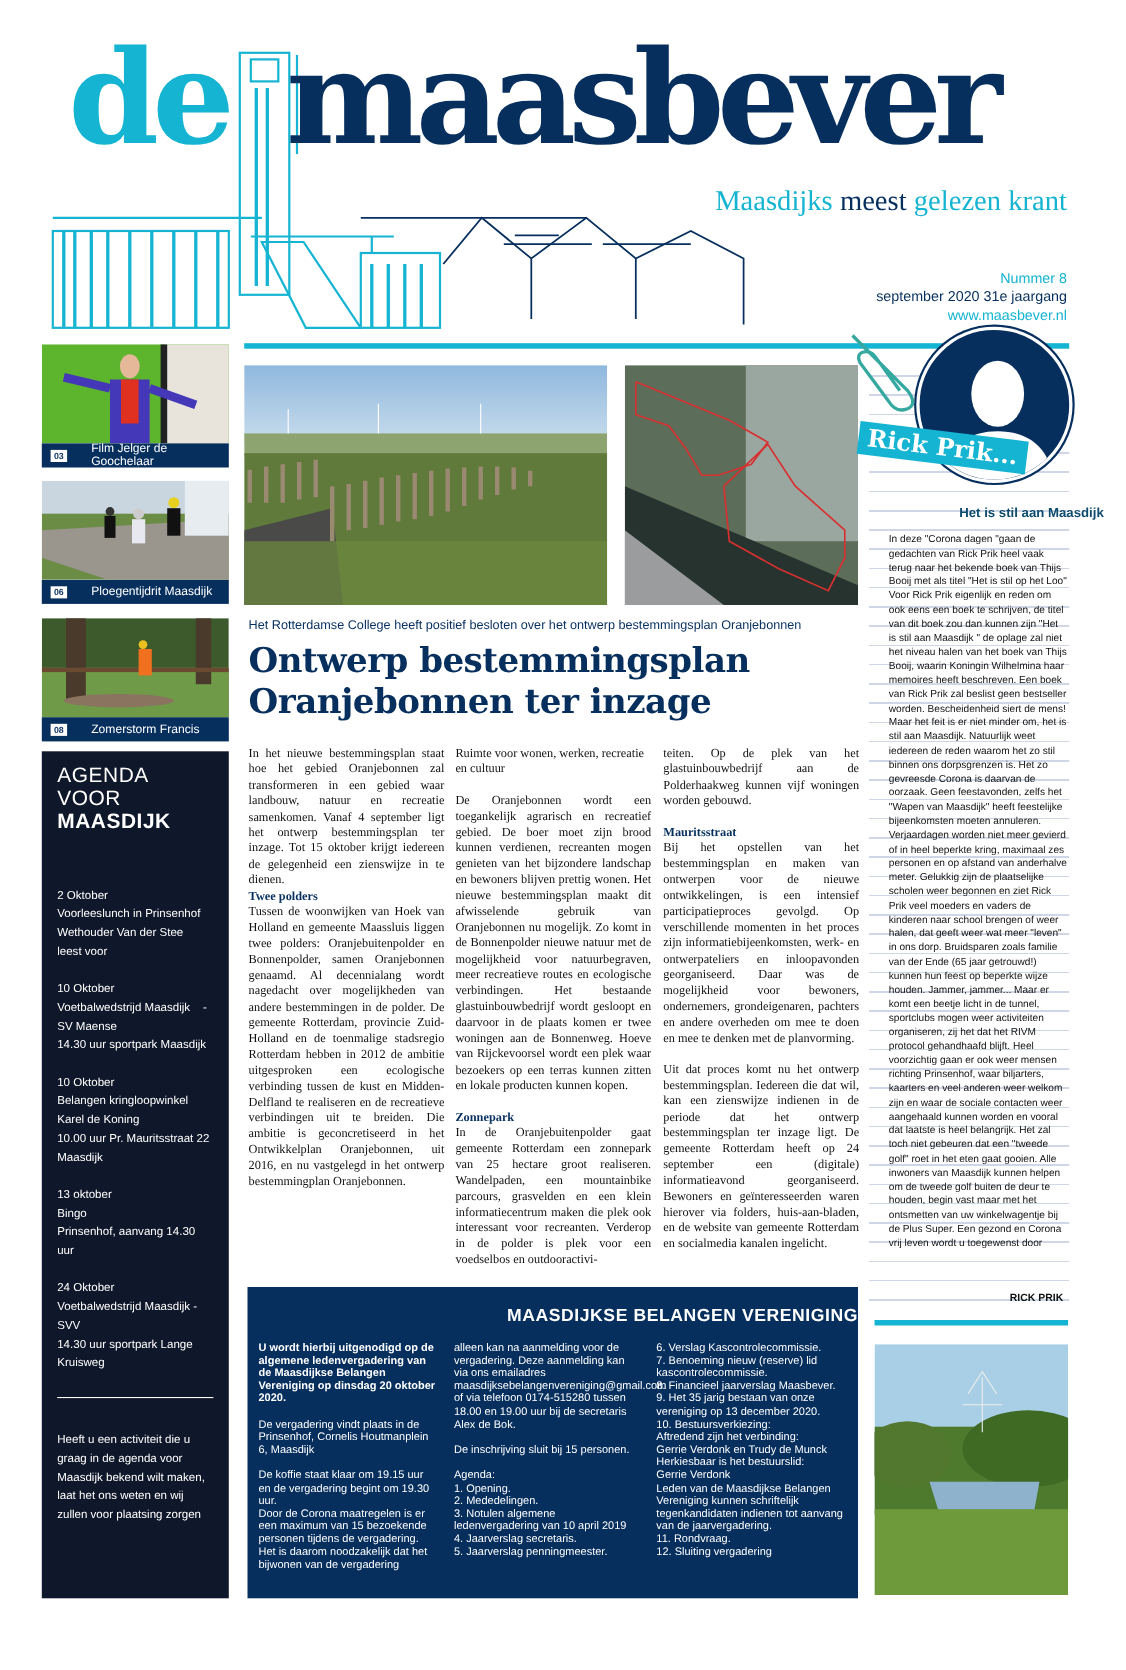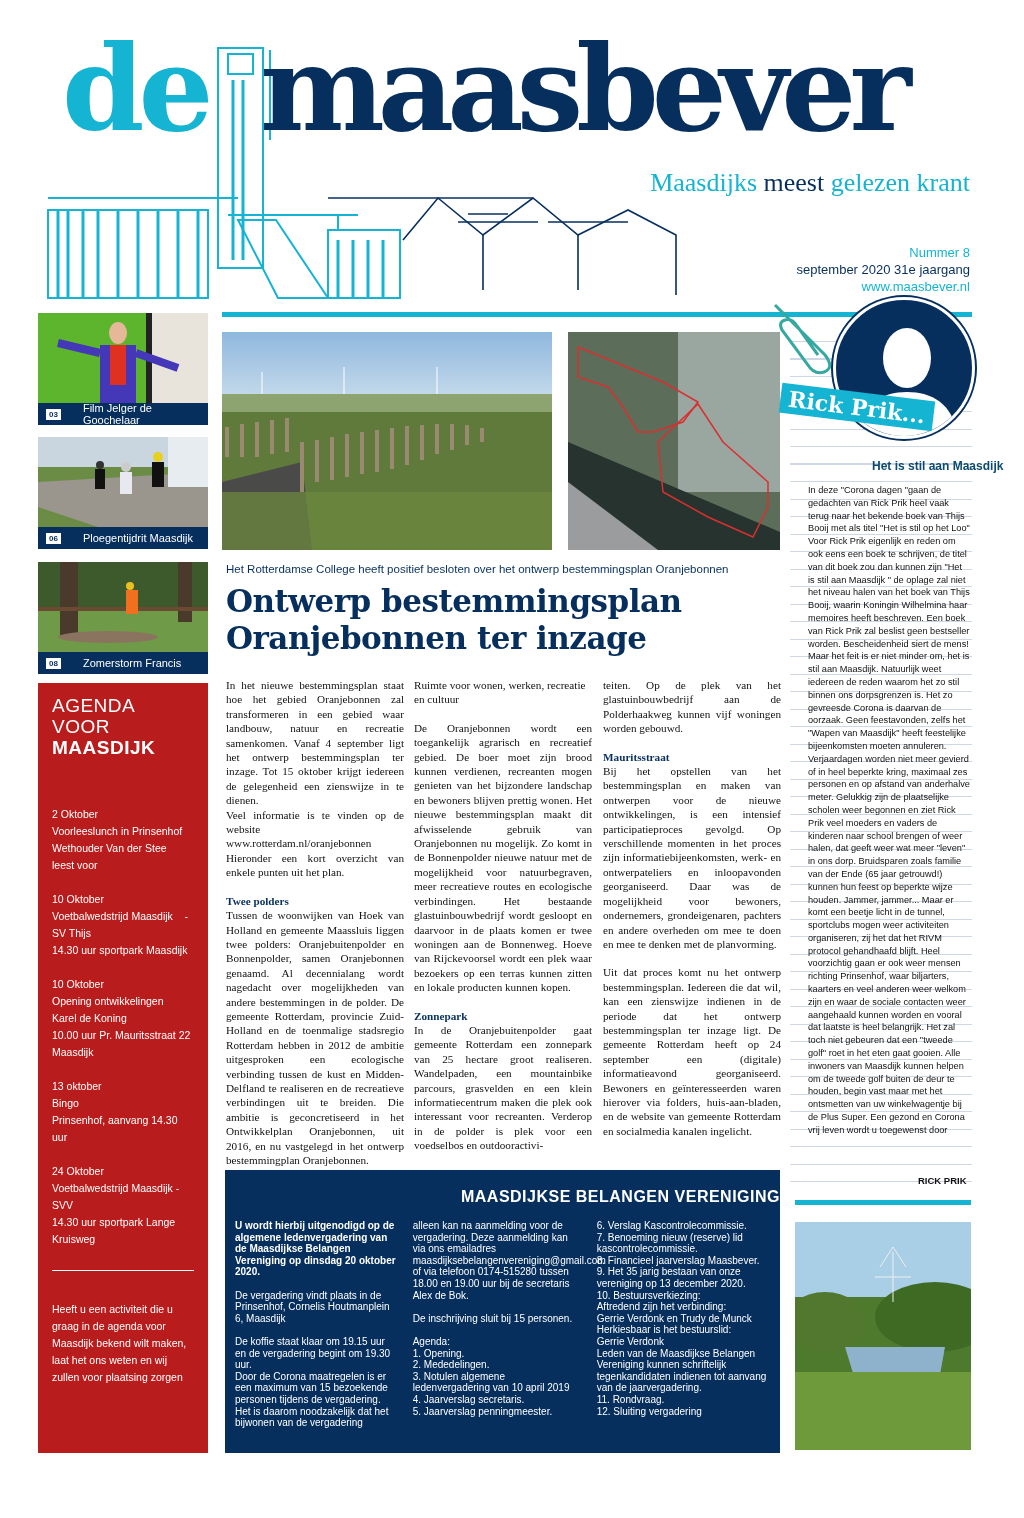--- a/index.html
+++ b/index.html
@@ -17,21 +17,21 @@
   .issue .url { color: #14b4d2; }
   .skyline { left: 38px; top: 40px; width: 640px; height: 260px; }
 
   
   .thumb { left: 38px; width: 170px; }
   .thumb .img { width: 170px; height: 90px; }
   .thumb .cap { background: #062f5e; color: #fff; font-size: 11px; height: 22px; display: flex; align-items: center; padding-left: 8px; gap: 22px; }
   .thumb .pg { background: #fff; color: #062f5e; font-size: 8px; font-weight: bold; padding: 1px 3px; }
 
   
-  .agenda { left: 38px; top: 683px; width: 170px; height: 770px; background: #b91c1c; color: #fff; padding: 12px 14px; }
+  .agenda { left: 38px; top: 683px; width: 170px; height: 770px; background: #0f172a; color: #fff; padding: 12px 14px; }
   .agenda h2 { font-size: 19px; font-weight: normal; line-height: 21px; letter-spacing: 0.5px; }
   .agenda h2 b { font-weight: bold; }
   .agenda .events { margin-top: 48px; font-size: 10.5px; line-height: 17px; }
   .agenda .event { margin-bottom: 17px; }
   .agenda hr { border: none; border-top: 1.5px solid #fff; margin: 22px 0 30px; }
   .agenda .note { font-size: 10.5px; line-height: 17px; }
 
   
   .cyanbar { left: 222px; top: 312px; width: 750px; height: 5px; background: #14b4d2; }
   .photo1 { left: 222px; top: 332px; width: 330px; height: 218px; }
@@ -187,26 +187,26 @@
   <div class="events">
     <div class="event">
       <div>2 Oktober</div>
         <div>Voorleeslunch in Prinsenhof</div>
         <div>Wethouder Van der Stee</div>
         <div>leest voor</div>
     </div>
     <div class="event">
       <div>10 Oktober</div>
         <div style="white-space:pre">Voetbalwedstrijd Maasdijk    -</div>
-        <div>SV Thijs</div>
+        <div>SV Maense</div>
         <div>14.30 uur sportpark Maasdijk</div>
     </div>
     <div class="event">
       <div>10 Oktober</div>
-        <div>Opening ontwikkelingen</div>
+        <div>Belangen kringloopwinkel</div>
         <div>Karel de Koning</div>
         <div>10.00 uur Pr. Mauritsstraat 22</div>
         <div>Maasdijk</div>
     </div>
     <div class="event">
       <div>13 oktober</div>
         <div>Bingo</div>
         <div>Prinsenhof, aanvang 14.30 uur</div>
     </div>
     <div class="event">
@@ -274,21 +274,20 @@
 </div>
 
 <div class="abs kicker">Het Rotterdamse College heeft positief besloten over het ontwerp bestemmingsplan Oranjebonnen</div>
 <div class="abs headline">
   <div>Ontwerp bestemmingsplan</div>
   <div>Oranjebonnen ter inzage</div>
 </div>
 
 <div class="abs col" style="left:226px">
   <p class="tight">In het nieuwe bestemmingsplan staat hoe het gebied Oranjebonnen zal transformeren in een gebied waar landbouw, natuur en recreatie samenkomen. Vanaf 4 september ligt het ontwerp bestemmingsplan ter inzage. Tot 15 oktober krijgt iedereen de gelegenheid een zienswijze in te dienen.</p>
-  <p>Veel informatie is te vinden op de website www.rotterdam.nl/oranjebonnen Hieronder een kort overzicht van enkele punten uit het plan.</p>
   <h4>Twee polders</h4>
   <p>Tussen de woonwijken van Hoek van Holland en gemeente Maassluis liggen twee polders: Oranjebuitenpolder en Bonnenpolder, samen Oranjebonnen genaamd. Al decennialang wordt nagedacht over mogelijkheden van andere bestemmingen in de polder. De gemeente Rotterdam, provincie Zuid-Holland en de toenmalige stadsregio Rotterdam hebben in 2012 de ambitie uitgesproken een ecologische verbinding tussen de kust en Midden-Delfland te realiseren en de recreatieve verbindingen uit te breiden. Die ambitie is geconcretiseerd in het Ontwikkelplan Oranjebonnen, uit 2016, en nu vastgelegd in het ontwerp bestemmingplan Oranjebonnen.</p>
 </div>
 <div class="abs col" style="left:414px">
   <p style="text-align:left">Ruimte voor wonen, werken, recreatie en cultuur</p>
   <p>De Oranjebonnen wordt een toegankelijk agrarisch en recreatief gebied. De boer moet zijn brood kunnen verdienen, recreanten mogen genieten van het bijzondere landschap en bewoners blijven prettig wonen. Het nieuwe bestemmingsplan maakt dit afwisselende gebruik van Oranjebonnen nu mogelijk. Zo komt in de Bonnenpolder nieuwe natuur met de mogelijkheid voor natuurbegraven, meer recreatieve routes en ecologische verbindingen. Het bestaande glastuinbouwbedrijf wordt gesloopt en daarvoor in de plaats komen er twee woningen aan de Bonnenweg. Hoeve van Rijckevoorsel wordt een plek waar bezoekers op een terras kunnen zitten en lokale producten kunnen kopen.</p>
   <h4>Zonnepark</h4>
   <p>In de Oranjebuitenpolder gaat gemeente Rotterdam een zonnepark van 25 hectare groot realiseren. Wandelpaden, een mountainbike parcours, grasvelden en een klein informatiecentrum maken die plek ook interessant voor recreanten. Verderop in de polder is plek voor een voedselbos en outdooractivi-</p>
 </div>
 <div class="abs col" style="left:603px">

